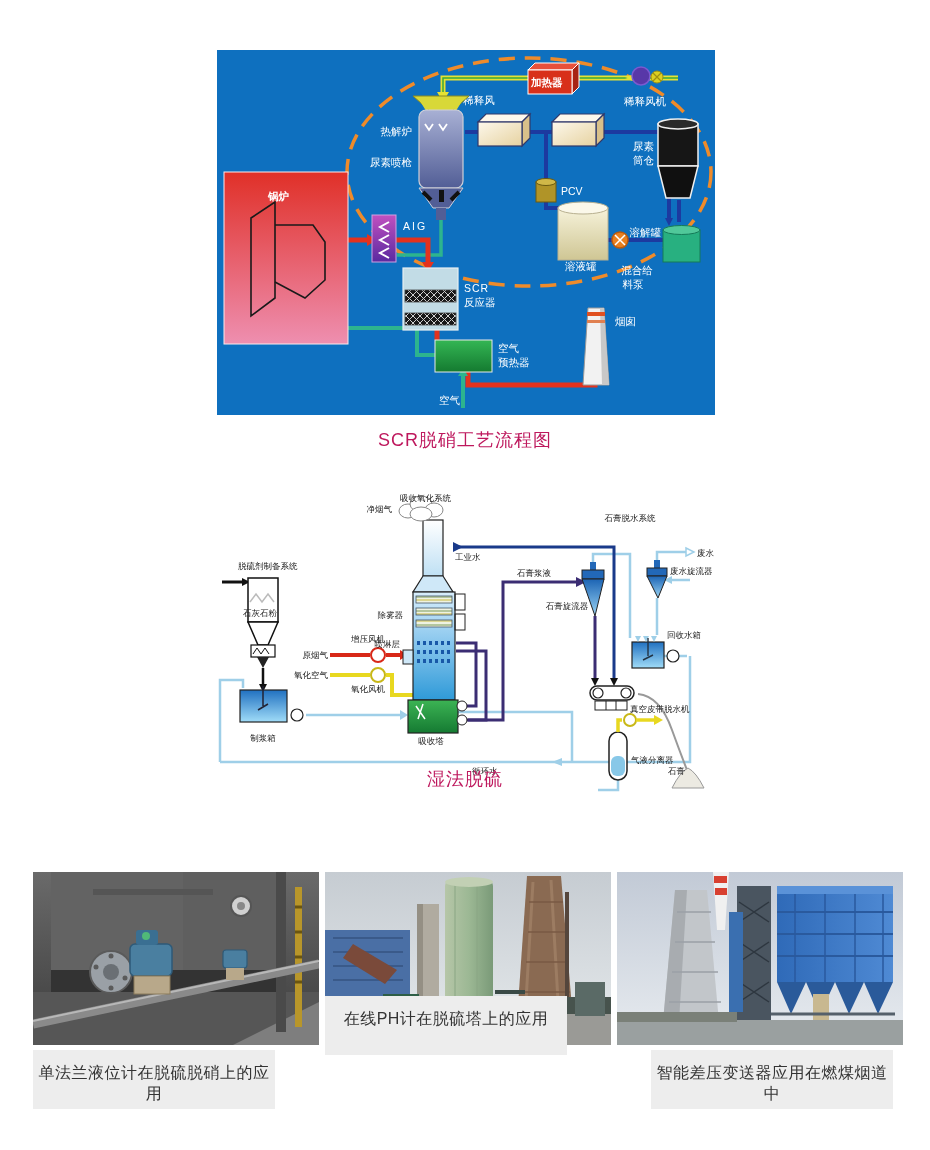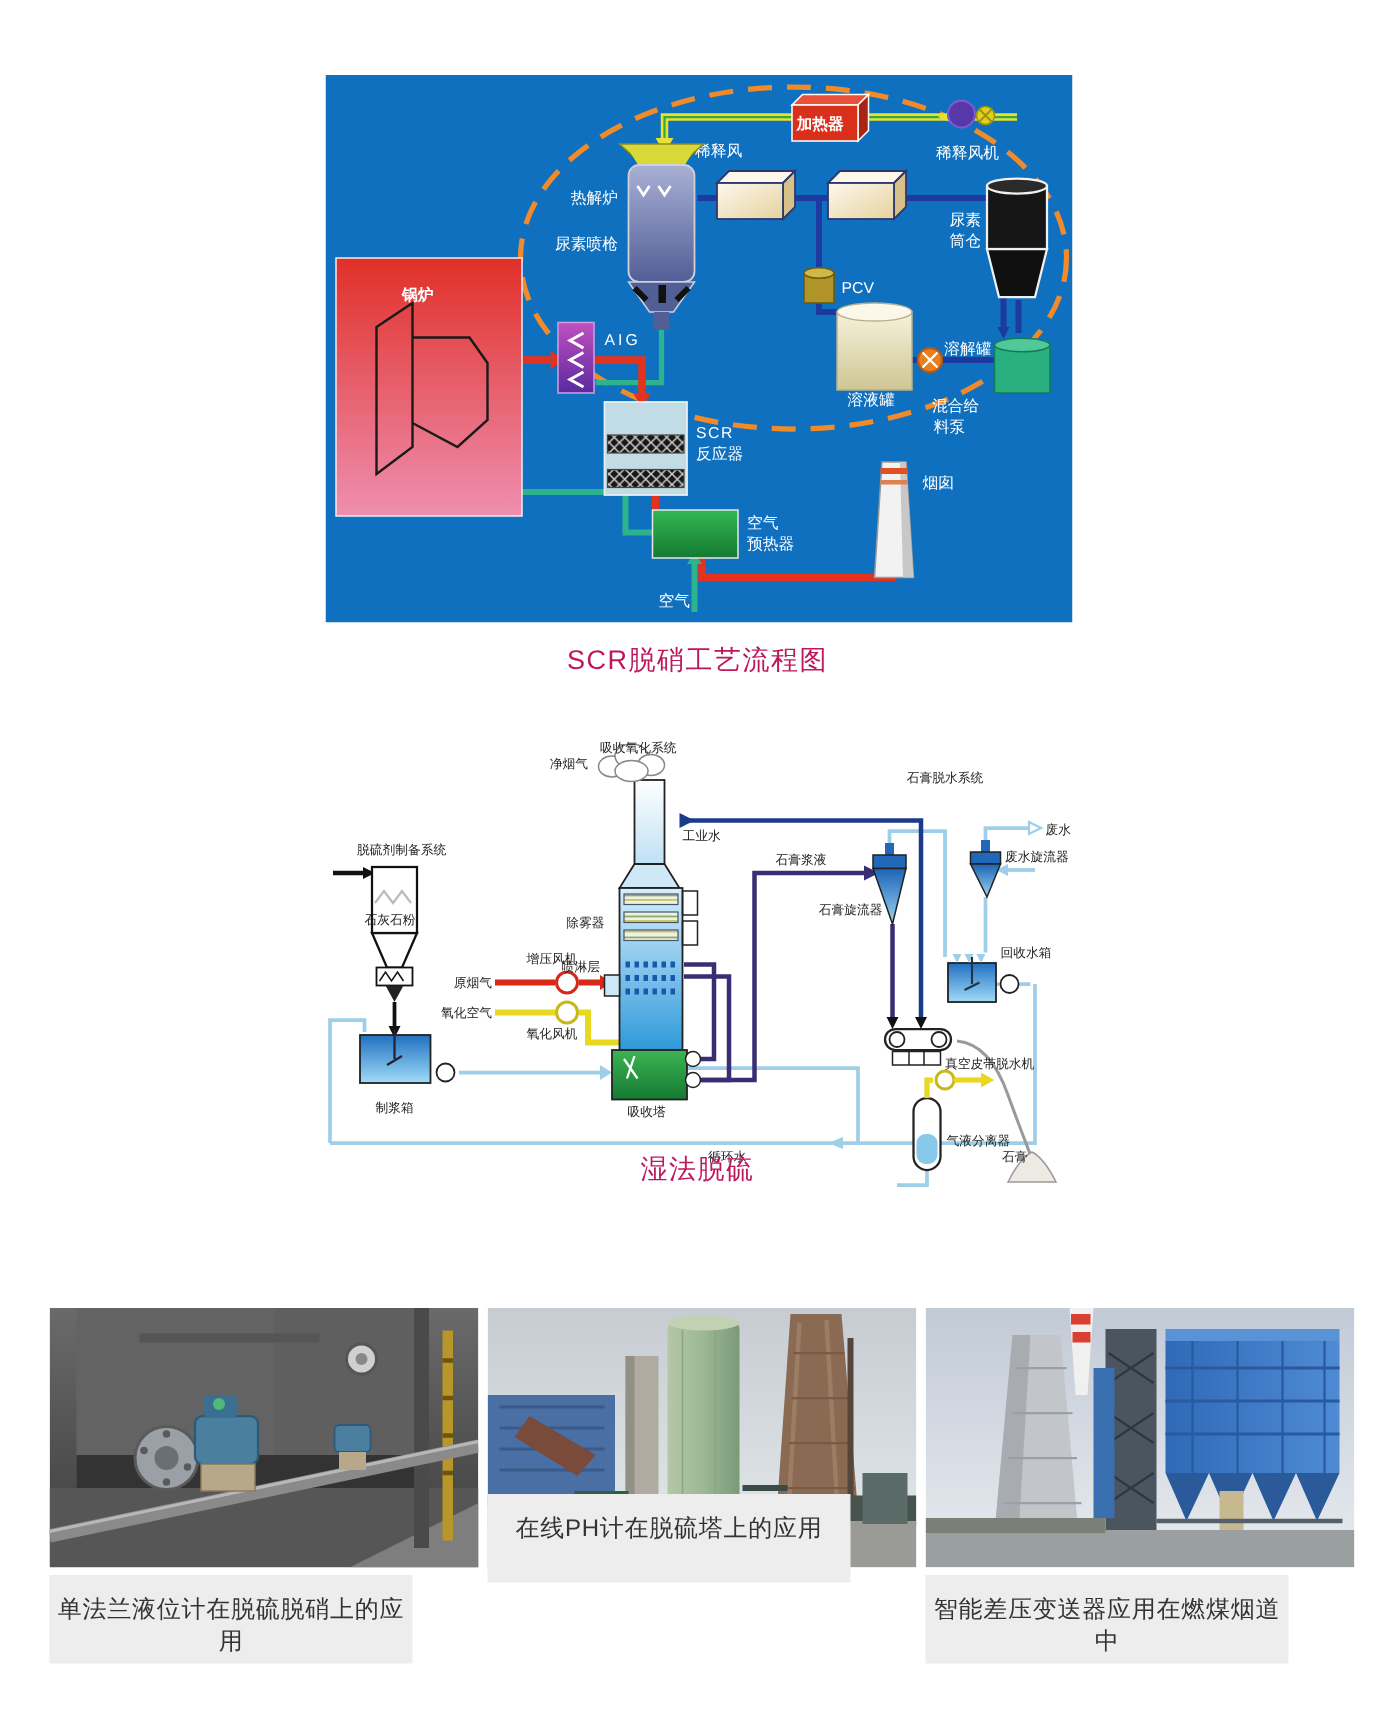--- a/index.html
+++ b/index.html
@@ -498,13 +498,13 @@
       <polygon points="218,110 247,110 232,142" fill="#2a5a9a"></polygon>
       <polygon points="247,110 276,110 261,142" fill="#2a5a9a"></polygon>
       <rect x="160" y="14" width="116" height="8" fill="#5a92d8"></rect>
       <rect x="0" y="148" width="286" height="25" fill="#9aa0a0"></rect>
       <rect x="0" y="140" width="120" height="10" fill="#7a8078"></rect>
       <rect x="196" y="122" width="16" height="26" fill="#c8b890"></rect>
       <path d="M154,142 h124" stroke="#55606a" stroke-width="3"></path>
     </svg>
   </div>
 </div>
-<div class="photo-caption" style="left:617px;top:1050px;">智能差压变送器应用在燃煤烟道中</div>
+<div class="photo-caption" style="left:651px;top:1050px;">智能差压变送器应用在燃煤烟道中</div>
 
 </body></html>

